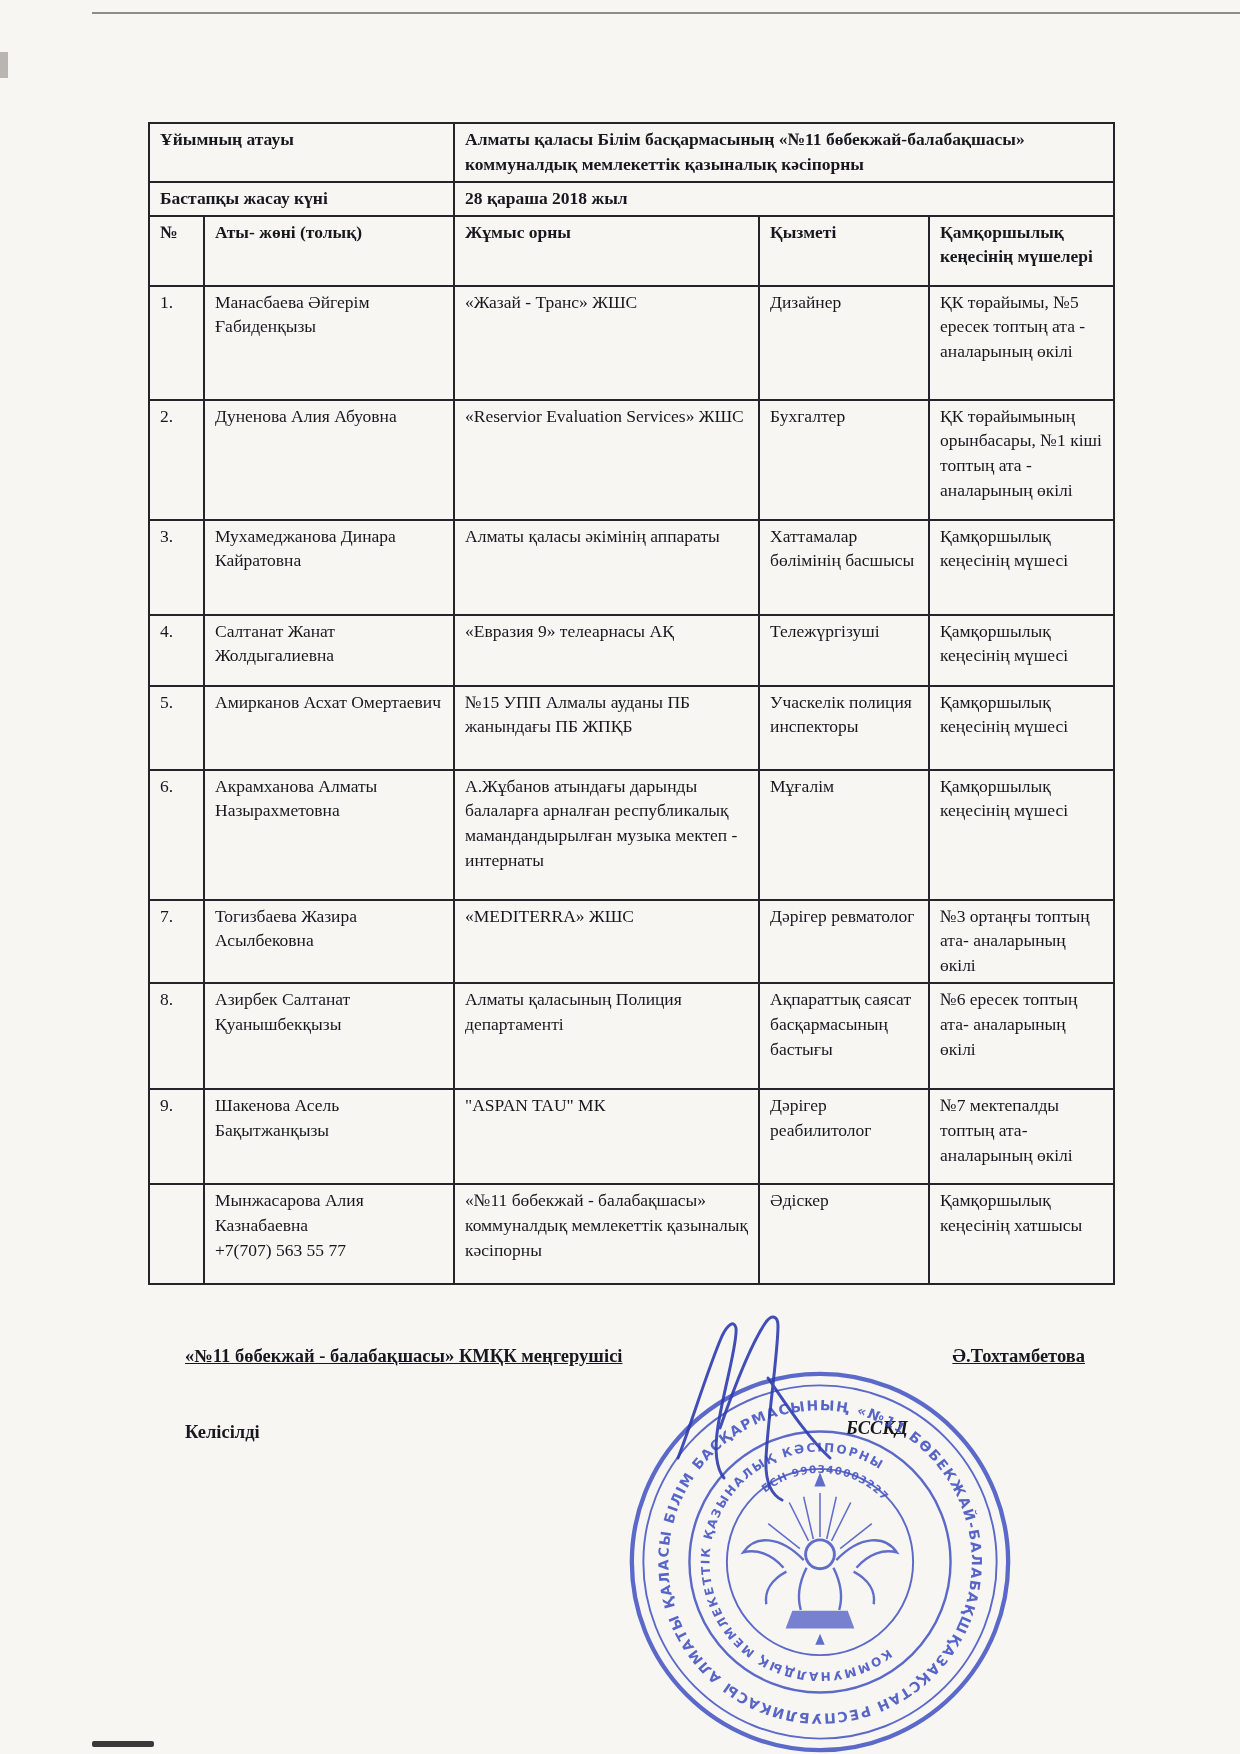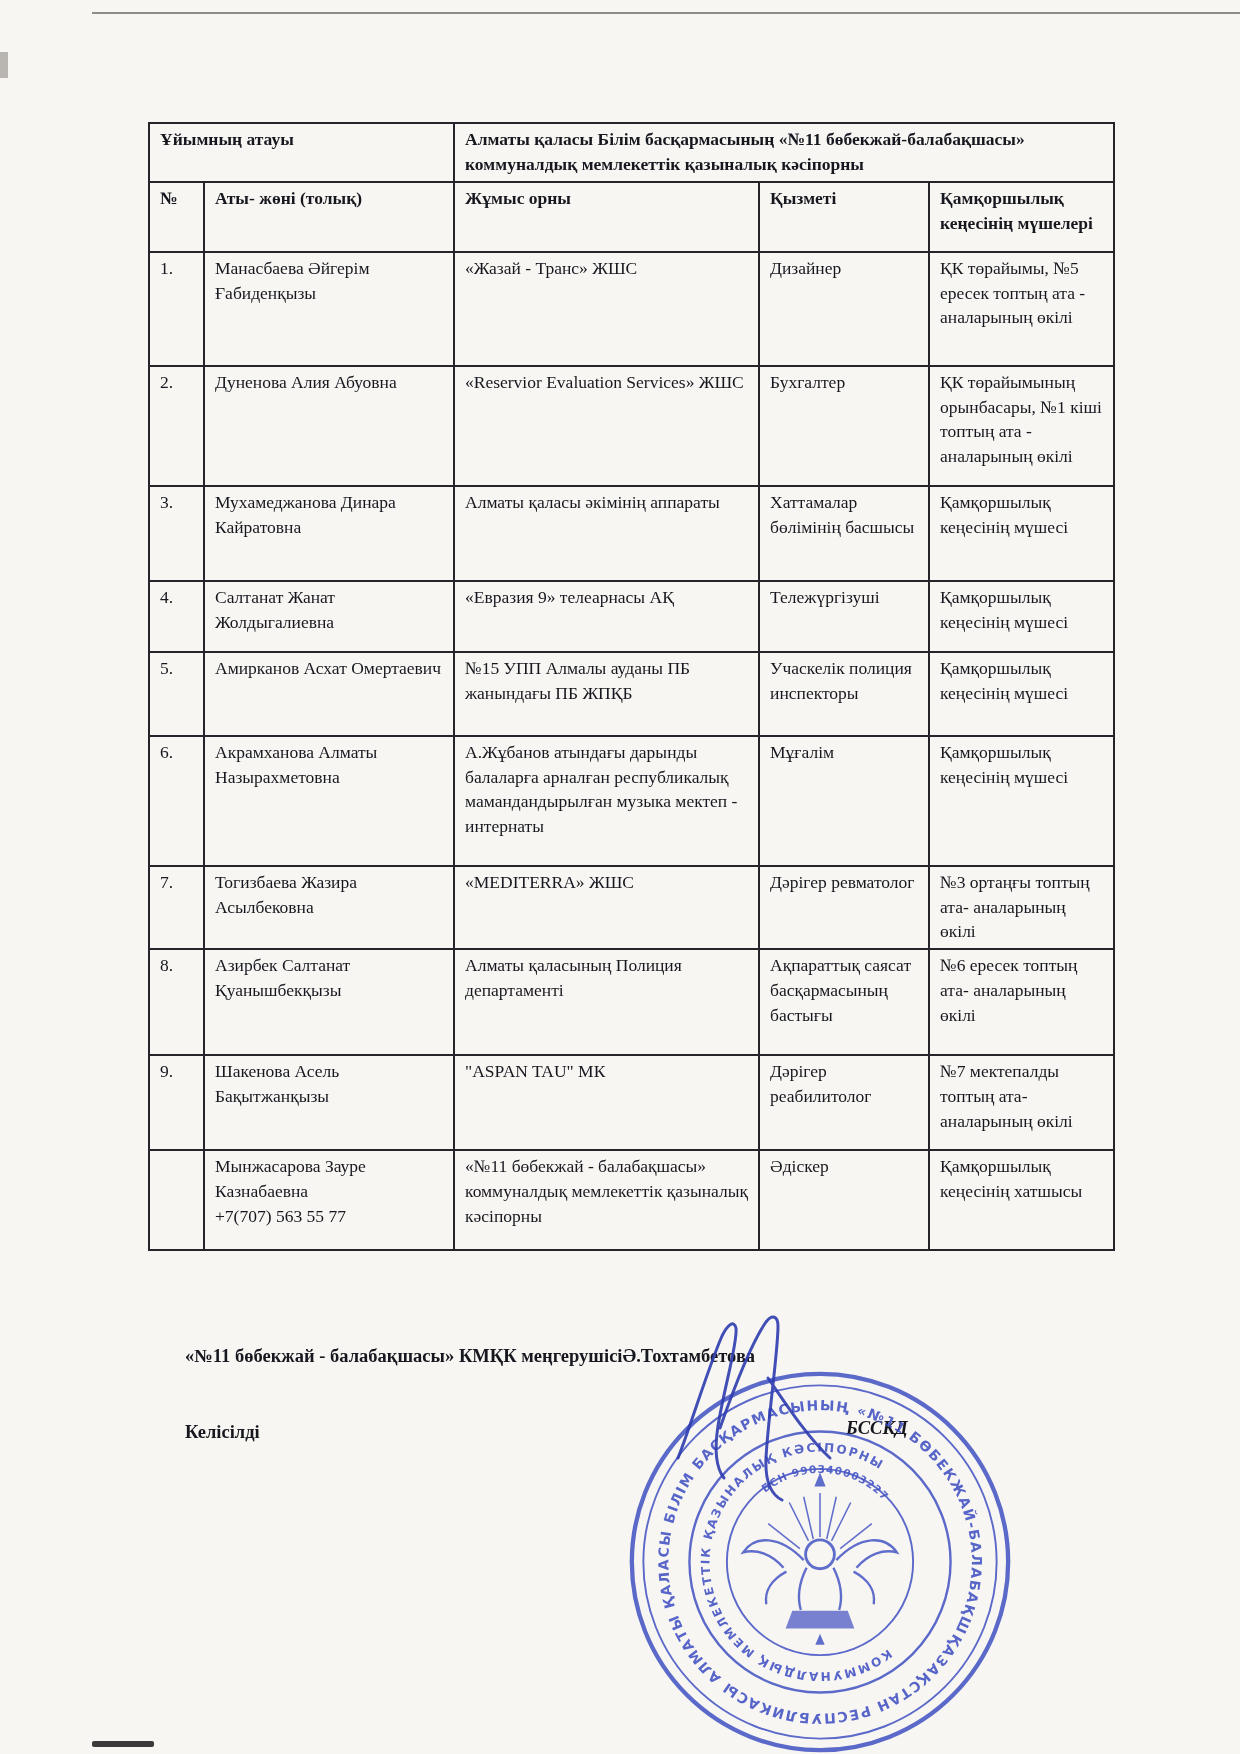--- a/index.html
+++ b/index.html
@@ -23,21 +23,21 @@
   .doc-table td{
     border:2px solid #24242a;
     vertical-align:top;
     padding:3px 10px 4px 10px;
     font-size:17.5px;
     line-height:1.42;
     word-wrap:break-word;
   }
   .info-row td, .cols-row td{font-weight:bold;}
   .num-cell{text-align:left;padding-left:8px;}
-  .sig-block{position:absolute;left:185px;top:1346px;width:900px;display:flex;}
+  .sig-block{position:absolute;left:185px;top:1346px;width:900px;display:flex;justify-content:space-between;text-decoration:underline;}
   .footer-text{font-size:18.5px;font-weight:bold;color:#17181f;}
   .agreed{position:absolute;left:185px;top:1422px;text-align:center;}
   .approver{position:absolute;left:846px;top:1418px;font-style:italic;}
   .stamp-wrap{position:absolute;left:628px;top:1370px;width:384px;height:384px;opacity:.92;}
   .stamp-wrap svg{display:block;}
   .signature-wrap{position:absolute;left:650px;top:1308px;width:240px;height:230px;}
   .phone-line{display:block;}
 </style>
 </head>
 <body>
@@ -53,20 +53,24 @@
       <col style="width:305px">
       <col style="width:170px">
       <col style="width:185px">
   </colgroup>
   <tbody>
 
     <tr class="info-row" style="height:46px">
       <td colspan="2">Ұйымның атауы</td>
       <td colspan="3">Алматы қаласы Білім басқармасының «№11 бөбекжай-балабақшасы» коммуналдық  мемлекеттік  қазыналық  кәсіпорны</td>
     </tr>
+    <tr class="info-row" style="height:26px">
+      <td colspan="2">Бастапқы жасау күні</td>
+      <td colspan="3">28 қараша 2018 жыл</td>
+    </tr>
 
     <tr class="cols-row" style="height:70px">
       <td>№</td>
       <td>Аты- жөні (толық)</td>
       <td>Жұмыс орны</td>
       <td>Қызметі</td>
       <td>Қамқоршылық кеңесінің мүшелері</td>
     </tr>
 
     <tr style="height:114px">
@@ -128,21 +132,21 @@
     <tr style="height:95px">
       <td class="num-cell">9.</td>
       <td>Шакенова Асель Бақытжанқызы</td>
       <td>"ASPAN TAU" МК</td>
       <td>Дәрігер реабилитолог</td>
       <td>№7 мектепалды топтың ата- аналарының өкілі</td>
     </tr>
     <tr style="height:100px">
       <td class="num-cell"></td>
       <td>
-        <span>Мынжасарова Зауре Казнабаевна</span>
+        <span>Мынжасарова Алия Казнабаевна</span>
         <span class="phone-line">+7(707) 563 55 77</span>
       </td>
       <td>«№11 бөбекжай - балабақшасы» коммуналдық мемлекеттік қазыналық кәсіпорны</td>
       <td>Әдіскер</td>
       <td>Қамқоршылық кеңесінің хатшысы</td>
     </tr>
   </tbody>
 </table>
 
 <div class="sig-block">

